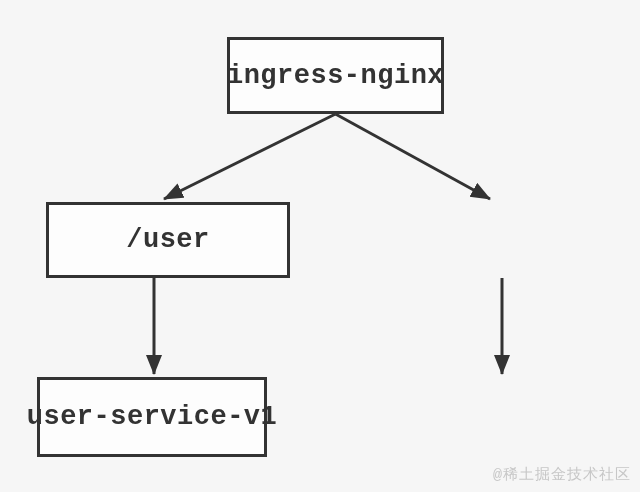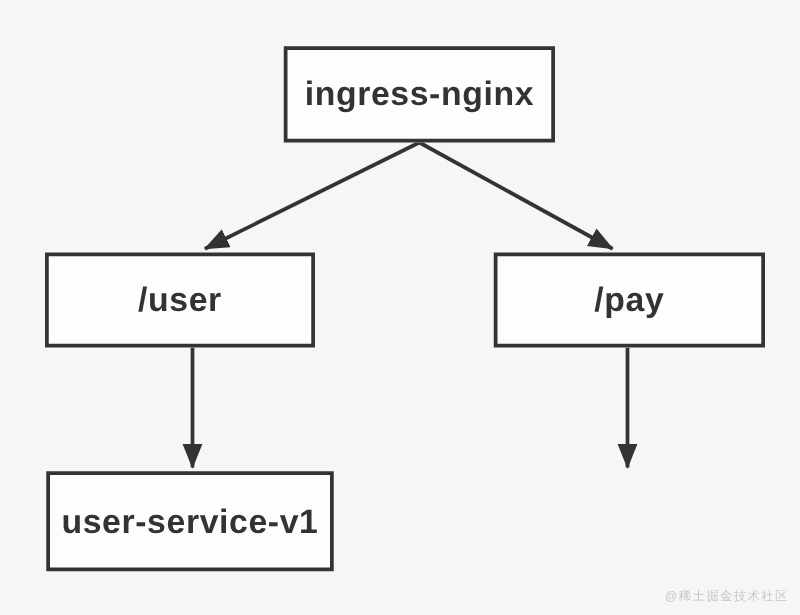--- a/index.html
+++ b/index.html
@@ -5,21 +5,21 @@
   html, body {
     margin: 0;
     padding: 0;
   }
   .canvas {
     position: relative;
     width: 640px;
     height: 492px;
     background: var(--bg, #f6f6f6);
     overflow: hidden;
-    font-family: Liberation Sans, sans-serif;
+    font-family: Liberation Mono, monospace;
   }
   .edges {
     position: absolute;
     left: 0;
     top: 0;
     width: 640px;
     height: 492px;
   }
   .node {
     position: absolute;
@@ -31,29 +31,29 @@
     justify-content: center;
   }
   .node .label {
     color: var(--text, #333333);
     font-weight: bold;
     font-size: 27px;
     letter-spacing: 0.5px;
     white-space: nowrap;
   }
   .node-root       { left: 227px; top: 37px;  width: 217px; height: 77px; }
-  .node-user       { left: 36px;  top: 202px; width: 216px; height: 76px; }
+  .node-user       { left: 46px;  top: 202px; width: 244px; height: 76px; }
   .node-pay        { left: 395px; top: 202px; width: 217px; height: 76px; }
   .node-user-svc   { left: 37px;  top: 377px; width: 230px; height: 80px; }
   .node-pay-svc    { left: 390px; top: 377px; width: 225px; height: 77px; }
   .watermark {
     position: absolute;
     right: 9px;
     bottom: 8px;
-    font-size: 10px;
+    font-size: 15px;
     color: var(--watermark, #c7c7c7);
     letter-spacing: 1px;
   }
   .edge-line {
     stroke: var(--line, #333333);
     stroke-width: 3;
     fill: none;
   }
   .arrow-head {
     fill: var(--line, #333333);
@@ -77,23 +77,20 @@
   </svg>
 
   <div class="node node-root">
     <span class="label">ingress-nginx</span>
   </div>
 
   <div class="node node-user">
     <span class="label">/user</span>
   </div>
 
-  <div class="node node-pay">
-    <span class="label">/pay</span>
-  </div>
 
   <div class="node node-user-svc">
     <span class="label">user-service-v1</span>
   </div>
 
 
   <div class="watermark">@稀土掘金技术社区</div>
 
 </div>
 

